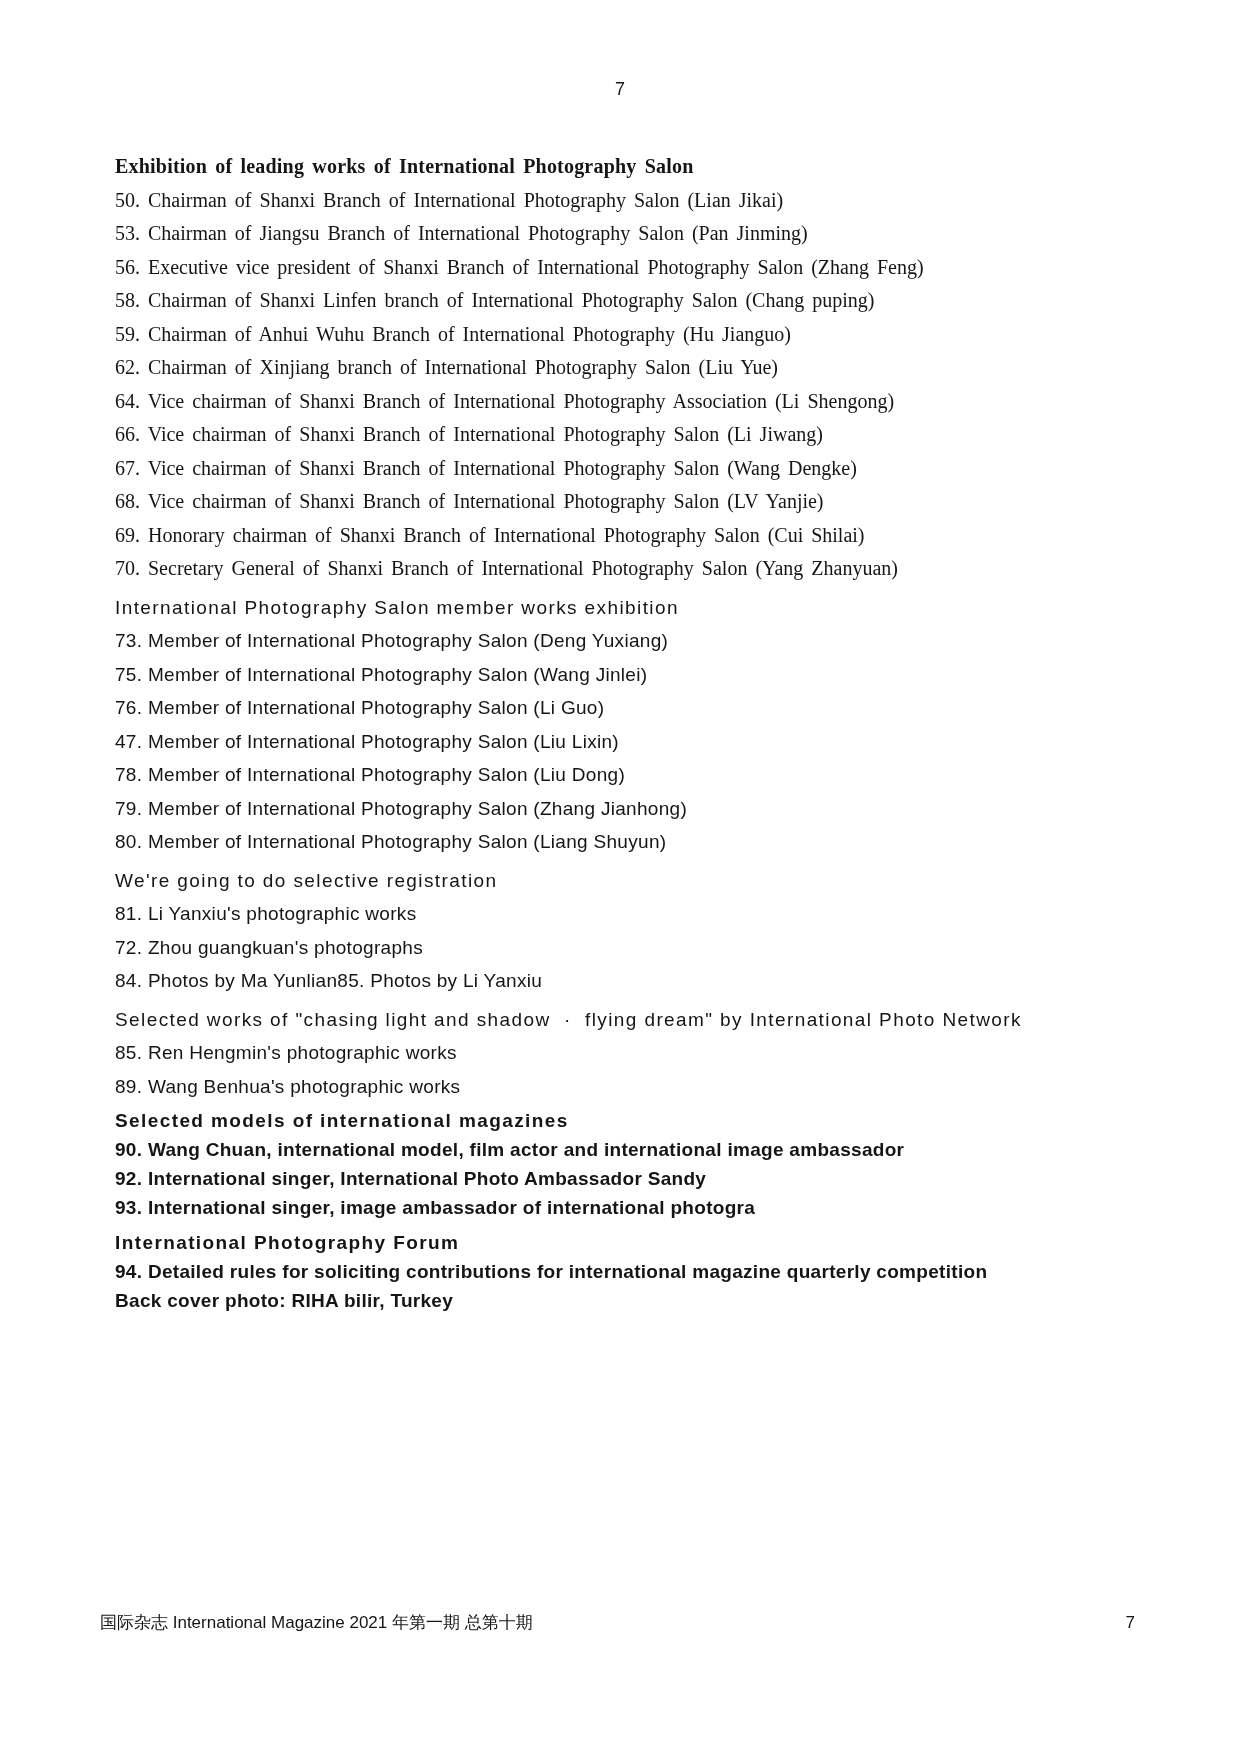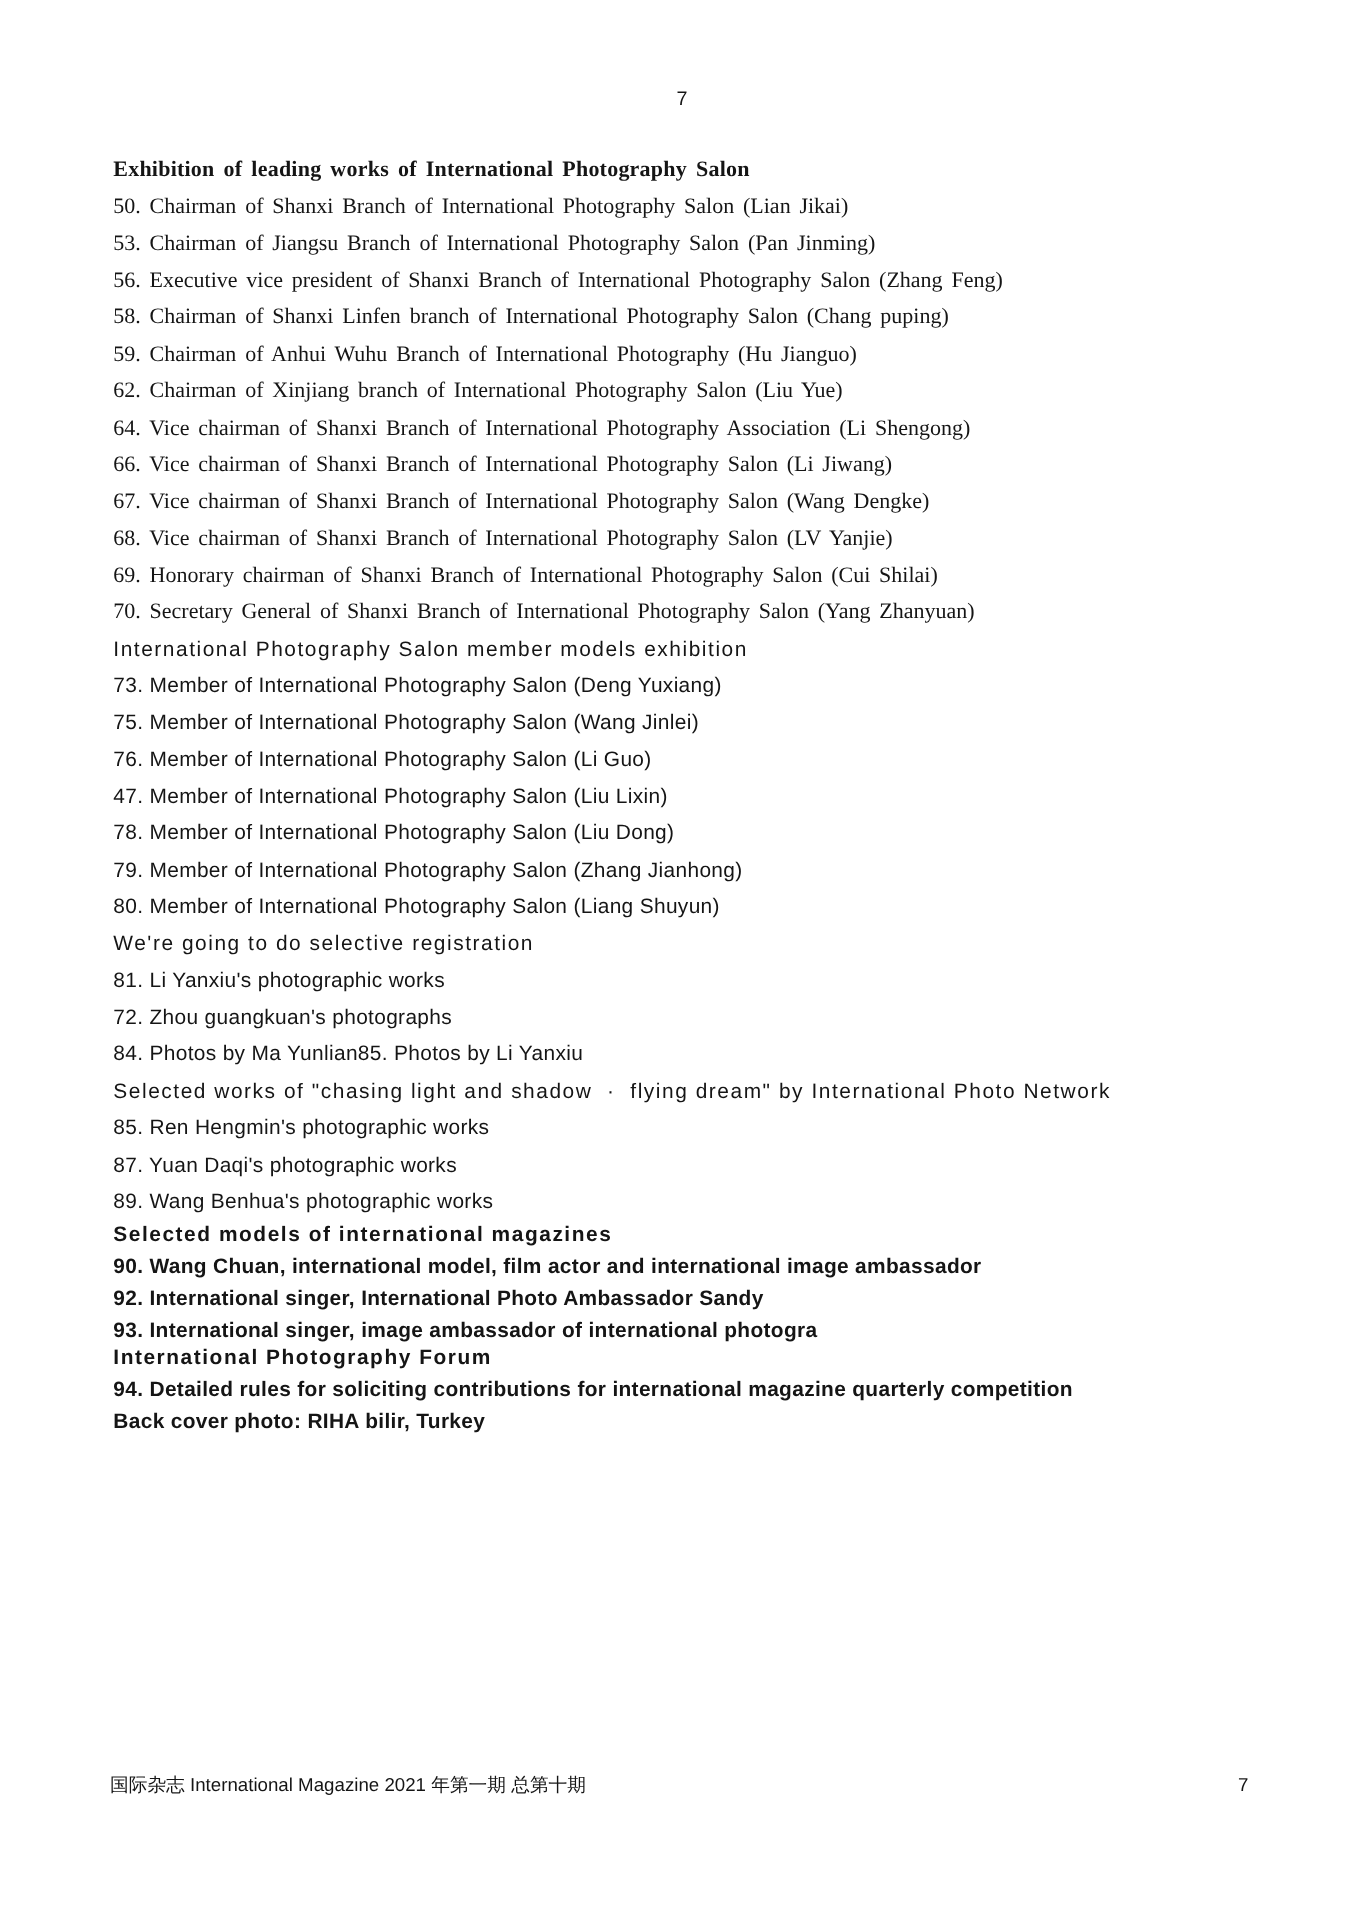--- a/index.html
+++ b/index.html
@@ -24,21 +24,21 @@
     font-family: "Liberation Sans", sans-serif;
     font-size: 18px;
     line-height: 22px;
   }
   .content {
     position: absolute;
     left: 100px;
     top: 140px;
     width: 1070px;
   }
-  .doc-section { margin: 3px; }
+  .doc-section { margin: 15px; }
   .line {
     margin: 0 0 10px 0;
     line-height: 23.5px;
     white-space: pre-wrap;
   }
   
   .serif .line {
     font-family: "Liberation Serif", "DejaVu Serif", serif;
     font-size: 20px;
     word-spacing: 3px;
@@ -89,39 +89,38 @@
         <p class="line item">59. Chairman of Anhui Wuhu Branch of International Photography (Hu Jianguo)</p>
         <p class="line item">62. Chairman of Xinjiang branch of International Photography Salon (Liu Yue)</p>
         <p class="line item">64. Vice chairman of Shanxi Branch of International Photography Association (Li Shengong)</p>
         <p class="line item">66. Vice chairman of Shanxi Branch of International Photography Salon (Li Jiwang)</p>
         <p class="line item">67. Vice chairman of Shanxi Branch of International Photography Salon (Wang Dengke)</p>
         <p class="line item">68. Vice chairman of Shanxi Branch of International Photography Salon (LV Yanjie)</p>
         <p class="line item">69. Honorary chairman of Shanxi Branch of International Photography Salon (Cui Shilai)</p>
         <p class="line item">70. Secretary General of Shanxi Branch of International Photography Salon (Yang Zhanyuan)</p>
       </section>
       <section class="doc-section sans normal">
-        <p class="line heading">International Photography Salon member models exhibition</p>
+        <p class="line heading">International Photography Salon member works exhibition</p>
         <p class="line item">73. Member of International Photography Salon (Deng Yuxiang)</p>
         <p class="line item">75. Member of International Photography Salon (Wang Jinlei)</p>
         <p class="line item">76. Member of International Photography Salon (Li Guo)</p>
         <p class="line item">47. Member of International Photography Salon (Liu Lixin)</p>
         <p class="line item">78. Member of International Photography Salon (Liu Dong)</p>
         <p class="line item">79. Member of International Photography Salon (Zhang Jianhong)</p>
         <p class="line item">80. Member of International Photography Salon (Liang Shuyun)</p>
       </section>
       <section class="doc-section sans normal">
         <p class="line heading">We're going to do selective registration</p>
         <p class="line item">81. Li Yanxiu's photographic works</p>
         <p class="line item">72. Zhou guangkuan's photographs</p>
         <p class="line item">84. Photos by Ma Yunlian85. Photos by Li Yanxiu</p>
       </section>
       <section class="doc-section sans normal">
         <p class="line heading">Selected works of "chasing light and shadow  ·  flying dream" by International Photo Network</p>
         <p class="line item">85. Ren Hengmin's photographic works</p>
-        <p class="line item">87. Yuan Daqi's photographic works</p>
         <p class="line item">89. Wang Benhua's photographic works</p>
       </section>
       <section class="doc-section sans tight">
         <p class="line heading">Selected models of international magazines</p>
         <p class="line item">90. Wang Chuan, international model, film actor and international image ambassador</p>
         <p class="line item">92. International singer, International Photo Ambassador Sandy</p>
         <p class="line item">93. International singer, image ambassador of international photogra</p>
       </section>
       <section class="doc-section sans tight">
         <p class="line heading">International Photography Forum</p>

